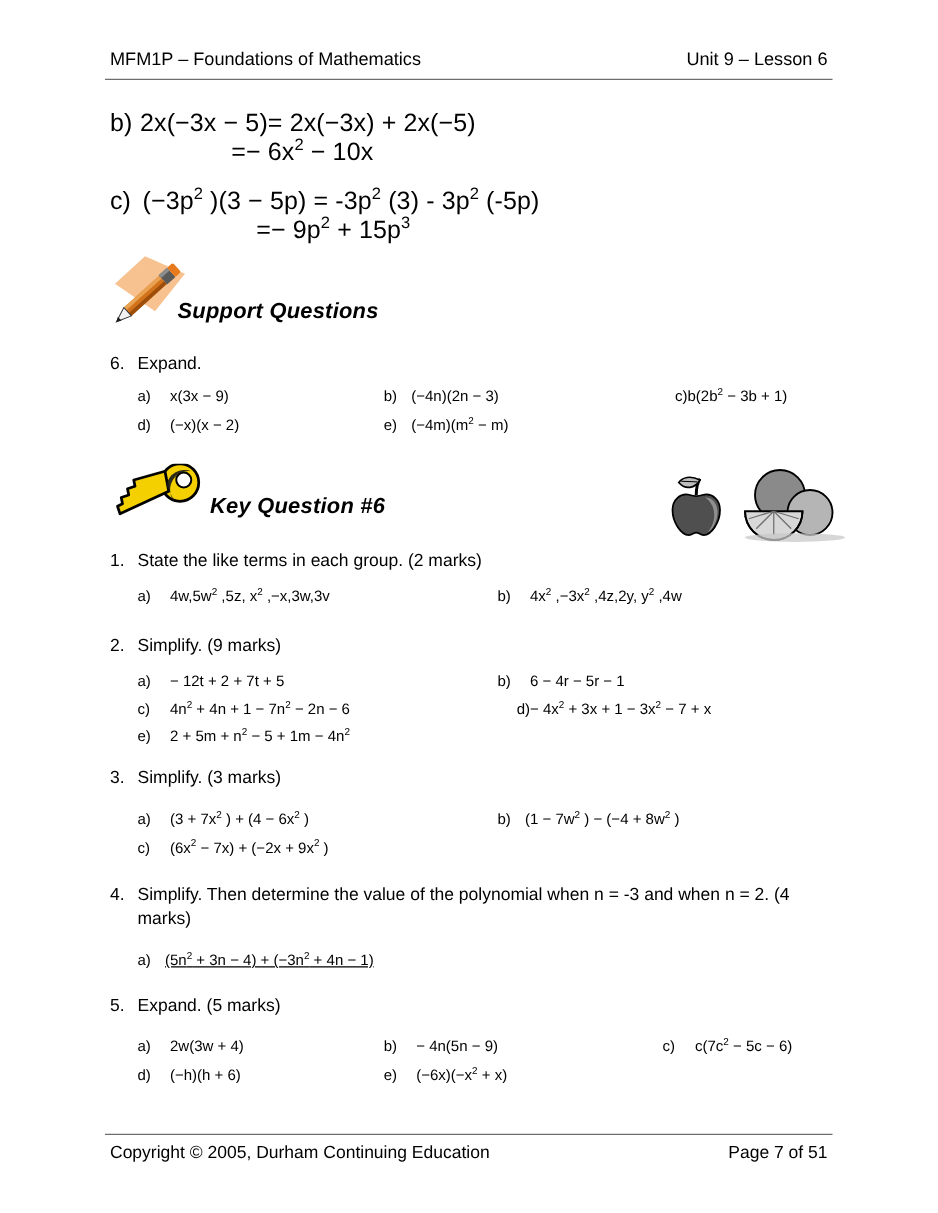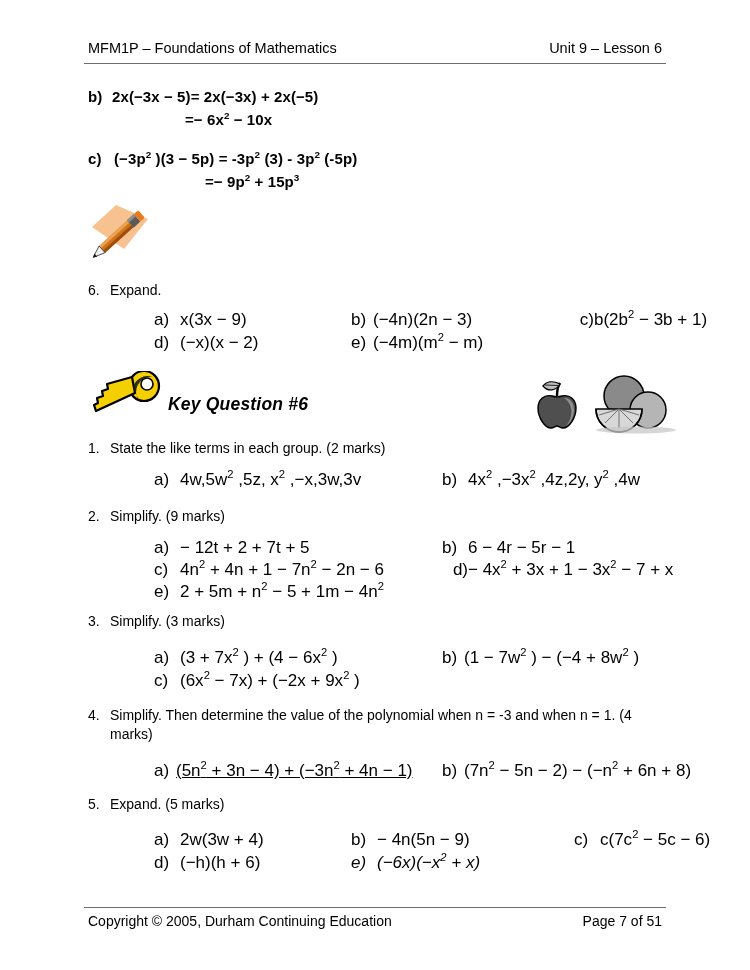--- a/index.html
+++ b/index.html
@@ -57,24 +57,23 @@
     width: 574px;
     display: flex;
     justify-content: space-between;
     align-items: baseline;
     font-size: 14px;
   }
 
   
   .blk { position: absolute; }
   .math {
-    font-size: 15px;
+    font-size: 20px;
     letter-spacing: .1px;
     white-space: nowrap;
-    font-weight: bold;
   }
   .qtext {
     font-size: 14px;
     white-space: nowrap;
   }
   .qtext.wrap { white-space: normal; width: 560px; line-height: 1.35; }
   sup {
     font-size: 0.66em;
     vertical-align: super;
     line-height: 0;
@@ -86,23 +85,22 @@
     font-size: 17.5px;
     font-weight: bold;
     font-style: italic;
     letter-spacing: .2px;
     white-space: nowrap;
   }
 
   
   .item {
     position: absolute;
-    font-size: 17px;
-    white-space: nowrap;
-    margin-left: 44px;
+    font-size: 12px;
+    white-space: nowrap;
   }
   .lbl { display: inline-block; }
 
   
   .icon { position: absolute; }
 </style>
 </head>
 <body>
 
 <div class="page">
@@ -142,20 +140,21 @@
 
         <rect x="55" y="24.5" width="6" height="10" rx="1.5" fill="#e87a1e"></rect>
 
         <polygon points="8,25 8,34 -4,29.5" fill="#f2f2f2" stroke="#333" stroke-width="0.8"></polygon>
 
         <polygon points="-0.5,27.3 -0.5,31.7 -4,29.5" fill="#1a1a1a"></polygon>
       </g>
     </svg>
   </div>
 
+  <div class="section-heading" style="left:142px; top:238px;">Support Questions</div>
 
   <div class="blk qtext" style="left:88px; top:282px;">
     <span class="lbl" style="width:22px;">6.</span><span>Expand.</span>
   </div>
 
   <div class="item" style="left:110px; top:310px;">
     <span class="lbl" style="width:26px;">a)</span>x(3x − 9)
   </div>
   <div class="item" style="left:307px; top:310px;">
     <span class="lbl" style="width:22px;">b)</span>(−4n)(2n − 3)
@@ -252,45 +251,42 @@
     <span class="lbl" style="width:26px;">a)</span>(3 + 7x<sup>2</sup> ) + (4 − 6x<sup>2</sup> )
   </div>
   <div class="item" style="left:398px; top:648px;">
     <span class="lbl" style="width:22px;">b)</span>(1 − 7w<sup>2</sup> ) − (−4 + 8w<sup>2</sup> )
   </div>
   <div class="item" style="left:110px; top:671px;">
     <span class="lbl" style="width:26px;">c)</span>(6x<sup>2</sup> − 7x) + (−2x + 9x<sup>2</sup> )
   </div>
 
   <div class="blk qtext wrap" style="left:88px; top:706px;">
-    <span class="lbl" style="width:22px; vertical-align:top;">4.</span><span style="display:inline-block; width:528px; vertical-align:top;">Simplify. Then determine the value of the polynomial when n = -3 and when n = 1. (4 marks)</span>
+    <span class="lbl" style="width:22px; vertical-align:top;">4.</span><span style="display:inline-block; width:528px; vertical-align:top;">Simplify. Then determine the value of the polynomial when n = -3 and when n = 2. (4 marks)</span>
   </div>
   <div class="item" style="left:110px; top:761px;text-decoration:underline;">
     <span class="lbl" style="width:22px;">a)</span>(5n<sup>2</sup> + 3n − 4) + (−3n<sup>2</sup> + 4n − 1)
   </div>
-  <div class="item" style="left:398px; top:761px;">
-    <span class="lbl" style="width:22px;">b)</span>(7n<sup>2</sup> − 5n − 2) − (−n<sup>2</sup> + 6n + 8)
-  </div>
 
   <div class="blk qtext" style="left:88px; top:796px;">
     <span class="lbl" style="width:22px;">5.</span><span>Expand. (5 marks)</span>
   </div>
   <div class="item" style="left:110px; top:830px;">
     <span class="lbl" style="width:26px;">a)</span>2w(3w + 4)
   </div>
   <div class="item" style="left:307px; top:830px;">
     <span class="lbl" style="width:26px;">b)</span>− 4n(5n − 9)
   </div>
   <div class="item" style="left:530px; top:830px;">
     <span class="lbl" style="width:26px;">c)</span>c(7c<sup>2</sup> − 5c − 6)
   </div>
   <div class="item" style="left:110px; top:853px;">
     <span class="lbl" style="width:26px;">d)</span>(−h)(h + 6)
   </div>
-  <div class="item" style="left:307px; top:853px;font-style:italic;">
+  <div class="item" style="left:307px; top:853px;">
     <span class="lbl" style="width:26px;">e)</span>(−6x)(−x<sup>2</sup> + x)
   </div>
 
   <div class="footer-rule"></div>
   <div class="footer">
     <span>Copyright © 2005, Durham Continuing Education</span>
     <span>Page 7 of 51</span>
   </div>
 
 </div>

